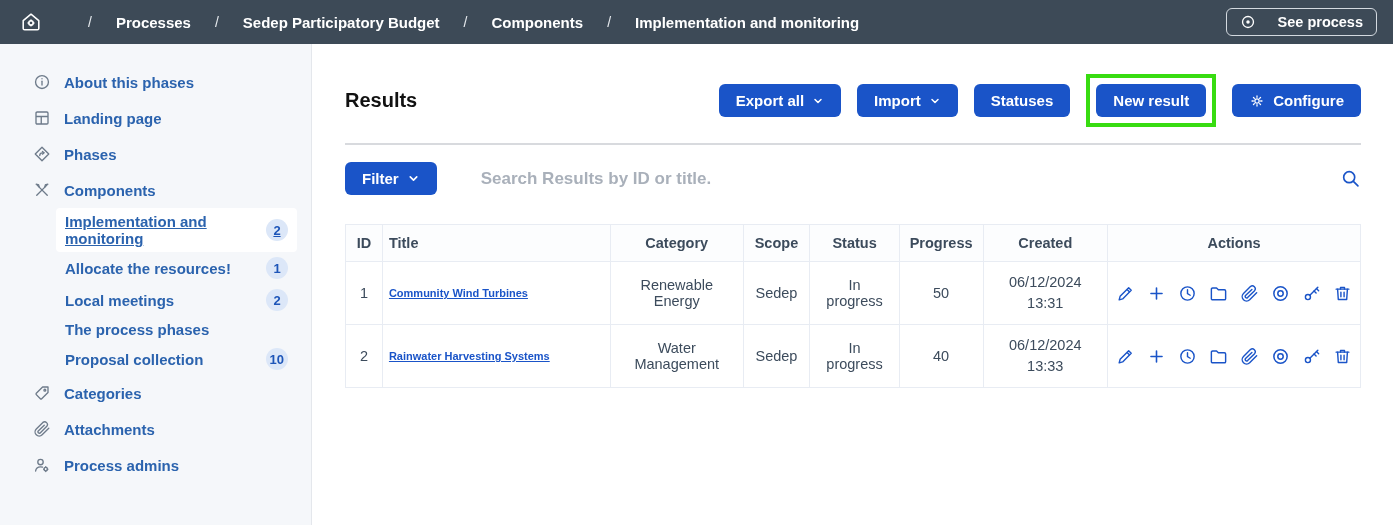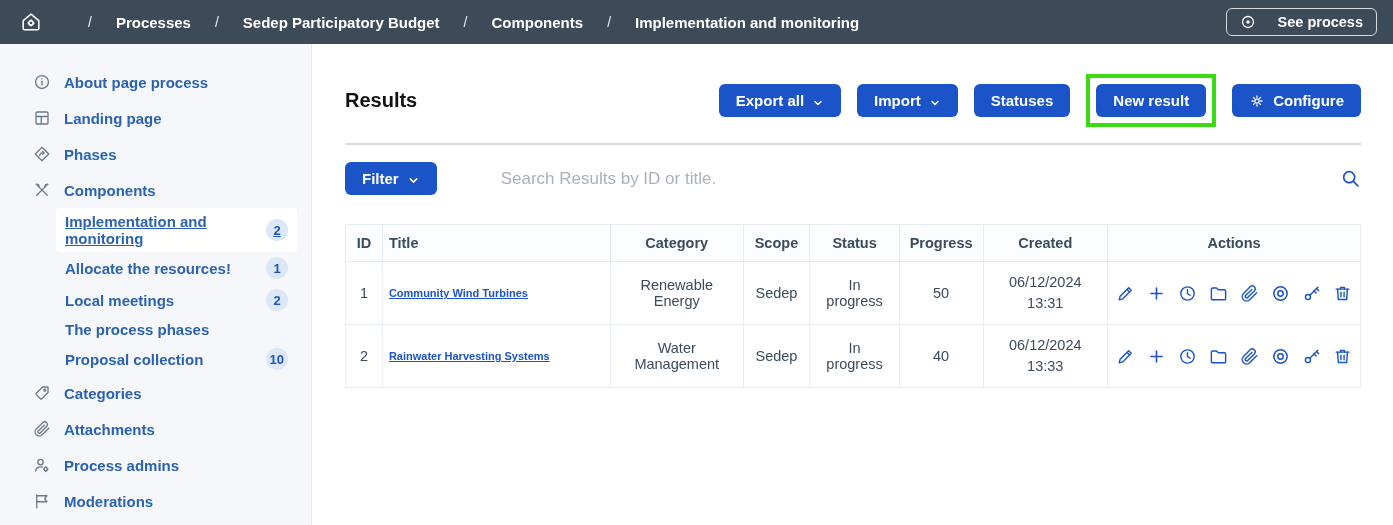--- a/index.html
+++ b/index.html
@@ -34,28 +34,28 @@
   .badge { background:#dce7f8; color:#1d55b8; min-width:22px; height:22px; padding:0 4px;
     border-radius:11px; font-size:13px; font-weight:700;
     display:flex; align-items:center; justify-content:center; }
 
   
   .main-header { display:flex; align-items:center; justify-content:space-between; }
   .page-title { font-size:20px; font-weight:700; color:#111; }
   .btn-group { display:flex; align-items:center; gap:16px; }
   .btn { background:#1a54c8; color:#fff; border:none; border-radius:6px;
     padding:8px 17px; font-size:15px; font-weight:700; font-family:inherit;
-    display:flex; align-items:flex-end; gap:8px; cursor:pointer; white-space:nowrap; }
+    display:flex; align-items:center; gap:8px; cursor:pointer; white-space:nowrap; }
   .hl-box { border:4px solid #38dc11; padding:6px; display:inline-flex; }
   .divider { height:2px; background:#d8dade; margin-top:16px; }
 
   
   .filter-row { display:flex; align-items:center; margin-top:17px; }
   .search-input { flex:1; border:none; outline:none; background:transparent;
-    margin-left:64px; font-size:17px; font-family:inherit; color:#404040; }
+    margin-left:44px; font-size:17px; font-family:inherit; color:#404040;font-weight:bold; }
   .search-input::placeholder { color:#a9b0ba; }
   .search-btn { color:#1a54c8; display:flex; cursor:pointer; margin-left:10px; }
 
   
   table { margin-top:29px; width:100%; border-collapse:collapse;
     border:1px solid #e8ecf3; }
   th, td { border:1px solid #e8ecf3; font-size:14.5px; color:#3c4b5c; }
   thead th { padding:10px 10px; font-weight:700; background:#fcfdfe; }
   th.c-title, td.c-title { text-align:left; padding-left:6px; }
   th, td { text-align:center; }
@@ -108,21 +108,21 @@
   <div class="sidebar">
 
     <a class="side-item">
       <span class="sicon">
         <svg width="18" height="18" viewBox="0 0 24 24" fill="none" stroke="currentColor" stroke-width="1.8" stroke-linecap="round">
           <circle cx="12" cy="12" r="8.6"></circle>
             <path d="M12 11v5"></path>
             <path d="M12 7.6v.2"></path>
         </svg>
       </span>
-      <span>About page process</span>
+      <span>About this phases</span>
     </a>
 
     <a class="side-item">
       <span class="sicon">
         <svg width="18" height="18" viewBox="0 0 24 24" fill="none" stroke="currentColor" stroke-width="1.8" stroke-linejoin="round">
           <rect x="4" y="4" width="16" height="16" rx="1.5"></rect>
             <path d="M4 10h16M11 10v10"></path>
         </svg>
       </span>
       <span>Landing page</span>
@@ -197,29 +197,20 @@
         <svg width="18" height="18" viewBox="0 0 24 24" fill="none" stroke="currentColor" stroke-width="1.8" stroke-linecap="round">
           <circle cx="10" cy="8" r="3.6"></circle>
           <path d="M3.5 20c.4-3.6 3-5.6 6.5-5.6 1 0 1.9.16 2.7.48"></path>
           <circle cx="17" cy="17.5" r="2.3"></circle>
           <path d="M17 14.2v1M17 19.8v1M14.2 17.5h1M18.8 17.5h1"></path>
         </svg>
       </span>
       <span>Process admins</span>
     </a>
 
-    <a class="side-item">
-      <span class="sicon">
-        <svg width="18" height="18" viewBox="0 0 24 24" fill="none" stroke="currentColor" stroke-width="1.8" stroke-linejoin="round" stroke-linecap="round">
-          <path d="M5 21V4"></path>
-            <path d="M5 5h13.5l-3 4 3 4H5"></path>
-        </svg>
-      </span>
-      <span>Moderations</span>
-    </a>
   </div>
 
   <div class="main">
 
     <div class="main-header">
       <h1 class="page-title">Results</h1>
       <div class="btn-group">
         <button class="btn">
           <span>Export all</span>
           <span>

